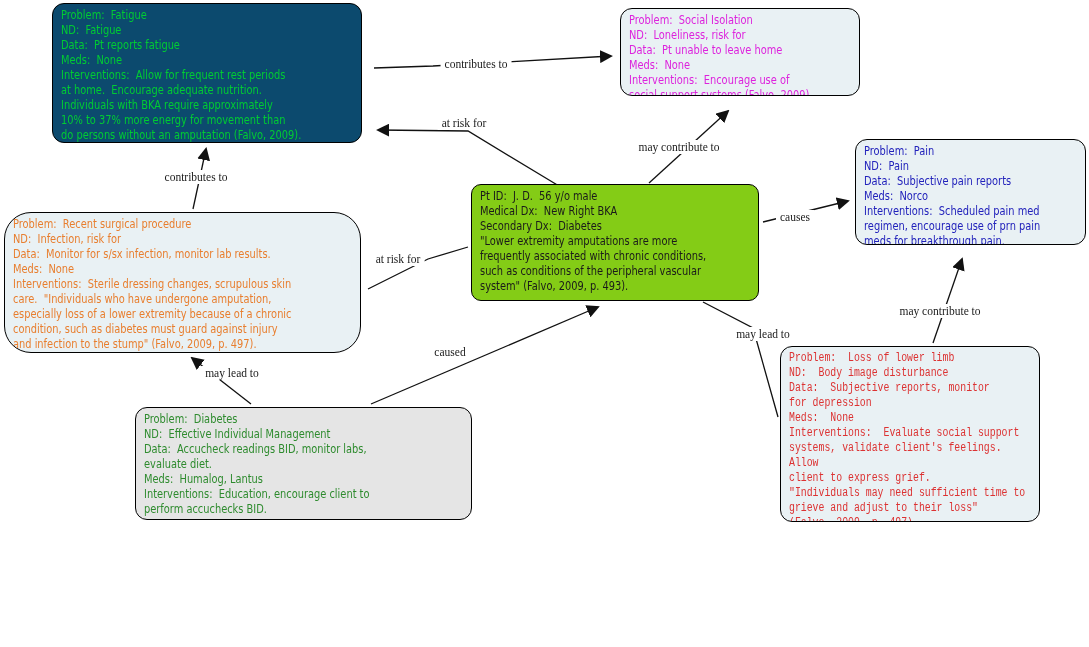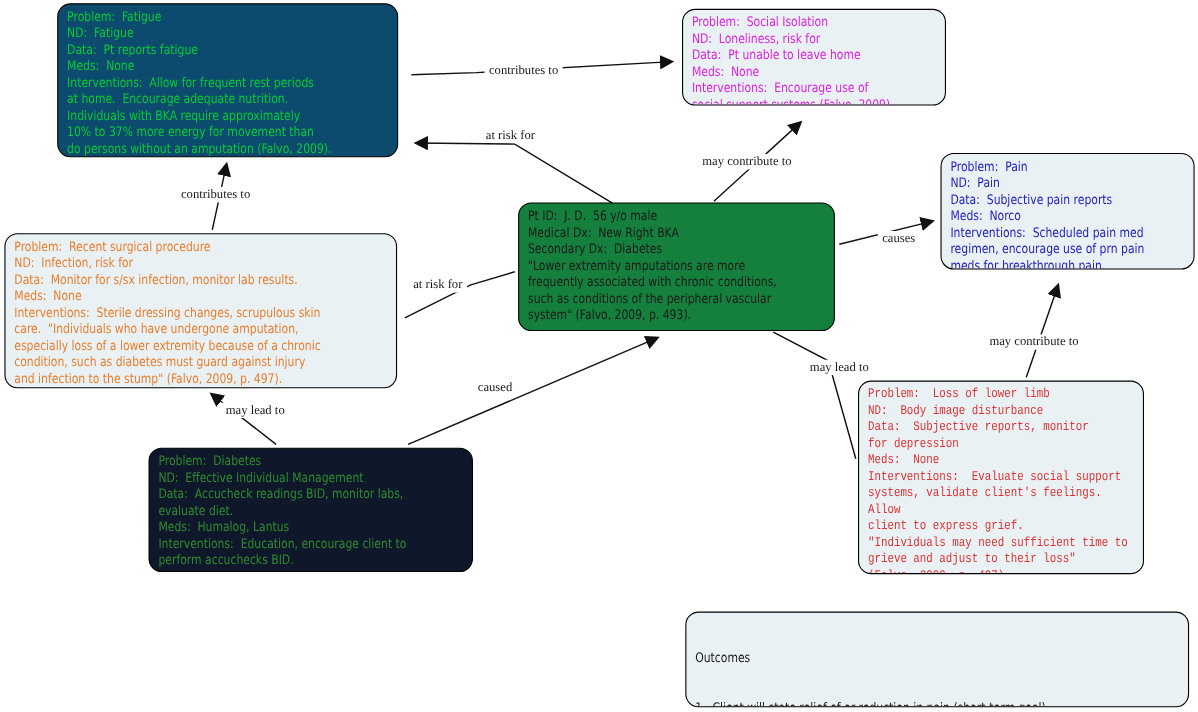--- a/index.html
+++ b/index.html
@@ -99,43 +99,43 @@
   <div class="node" style="left: 855px; top: 139px; width: 231px; height: 106px; background-color: rgb(233, 241, 244);">
     <div class="node-text" style="color: rgb(34, 34, 187);">Problem:  Pain
 ND:  Pain
 Data:  Subjective pain reports
 Meds:  Norco
 Interventions:  Scheduled pain med
 regimen, encourage use of prn pain
 meds for breakthrough pain.</div>
   </div>
 
-  <div class="node" style="left: 4px; top: 212px; width: 357px; height: 141px; background-color: rgb(233, 241, 244);">
+  <div class="node" style="left: 4px; top: 212px; width: 357px; height: 141px; background-color: rgb(233, 241, 244); border-radius: 27px;">
     <div class="node-text" style="color: rgb(232, 126, 46);">Problem:  Recent surgical procedure
 ND:  Infection, risk for
 Data:  Monitor for s/sx infection, monitor lab results.
 Meds:  None
 Interventions:  Sterile dressing changes, scrupulous skin
 care.  "Individuals who have undergone amputation,
 especially loss of a lower extremity because of a chronic
 condition, such as diabetes must guard against injury
 and infection to the stump" (Falvo, 2009, p. 497).</div>
   </div>
 
-  <div class="node" style="left: 471px; top: 184px; width: 288px; height: 117px; background-color: #15803d;">
+  <div class="node" style="left: 471px; top: 184px; width: 288px; height: 117px; background-color: #84cc16; border-radius: 10px;">
     <div class="node-text" style="color: rgb(26, 26, 26);">Pt ID:  J. D.  56 y/o male
 Medical Dx:  New Right BKA
 Secondary Dx:  Diabetes
 "Lower extremity amputations are more
 frequently associated with chronic conditions,
 such as conditions of the peripheral vascular
 system" (Falvo, 2009, p. 493).</div>
   </div>
 
-  <div class="node" style="left: 135px; top: 407px; width: 295px; height: 113px; background-color: #0f172a;">
+  <div class="node" style="left: 135px; top: 407px; width: 337px; height: 113px; background-color: #e5e5e5;">
     <div class="node-text" style="color: rgb(46, 139, 46);">Problem:  Diabetes
 ND:  Effective Individual Management
 Data:  Accucheck readings BID, monitor labs,
 evaluate diet.
 Meds:  Humalog, Lantus
 Interventions:  Education, encourage client to
 perform accuchecks BID.</div>
   </div>
 
   <div class="node" style="left: 780px; top: 346px; width: 260px; height: 176px; background-color: rgb(233, 241, 244); font-family: Liberation Mono, monospace;">
@@ -146,33 +146,25 @@
 Meds:  None
 Interventions:  Evaluate social support
 systems, validate client's feelings. Allow
 client to express grief.
 "Individuals may need sufficient time to
 grieve and adjust to their loss"
 (Falvo, 2009, p. 497).</div>
   </div>
 
 
-  <div class="node" style="left: 623px; top: 556px; width: 458px; height: 87px; background-color: rgb(233, 241, 244);">
-    <div class="node-text" style="color: rgb(26, 26, 26);">
-      <div>Outcomes</div>
-      <div class="outcome-item">1.  Client will state relief of or reduction in pain (short-term goal).</div>
-      
-      
-    </div>
-  </div>
 
   <div class="edge-label" style="left:476px; top:64px;">contributes to</div>
   <div class="edge-label" style="left:464px; top:123px;">at risk for</div>
   <div class="edge-label" style="left:679px; top:147px;">may contribute to</div>
-  <div class="edge-label" style="left:817px; top:217px;text-align:right;">causes</div>
+  <div class="edge-label" style="left:795px; top:217px;text-align:right;">causes</div>
   <div class="edge-label" style="left:196px; top:177px;">contributes to</div>
   <div class="edge-label" style="left:398px; top:259px;">at risk for</div>
   <div class="edge-label" style="left:232px; top:373px;">may lead to</div>
   <div class="edge-label" style="left:450px; top:352px;">caused</div>
   <div class="edge-label" style="left:763px; top:334px;">may lead to</div>
   <div class="edge-label" style="left:940px; top:311px;">may contribute to</div>
 
 </div>
 
 </body></html>

